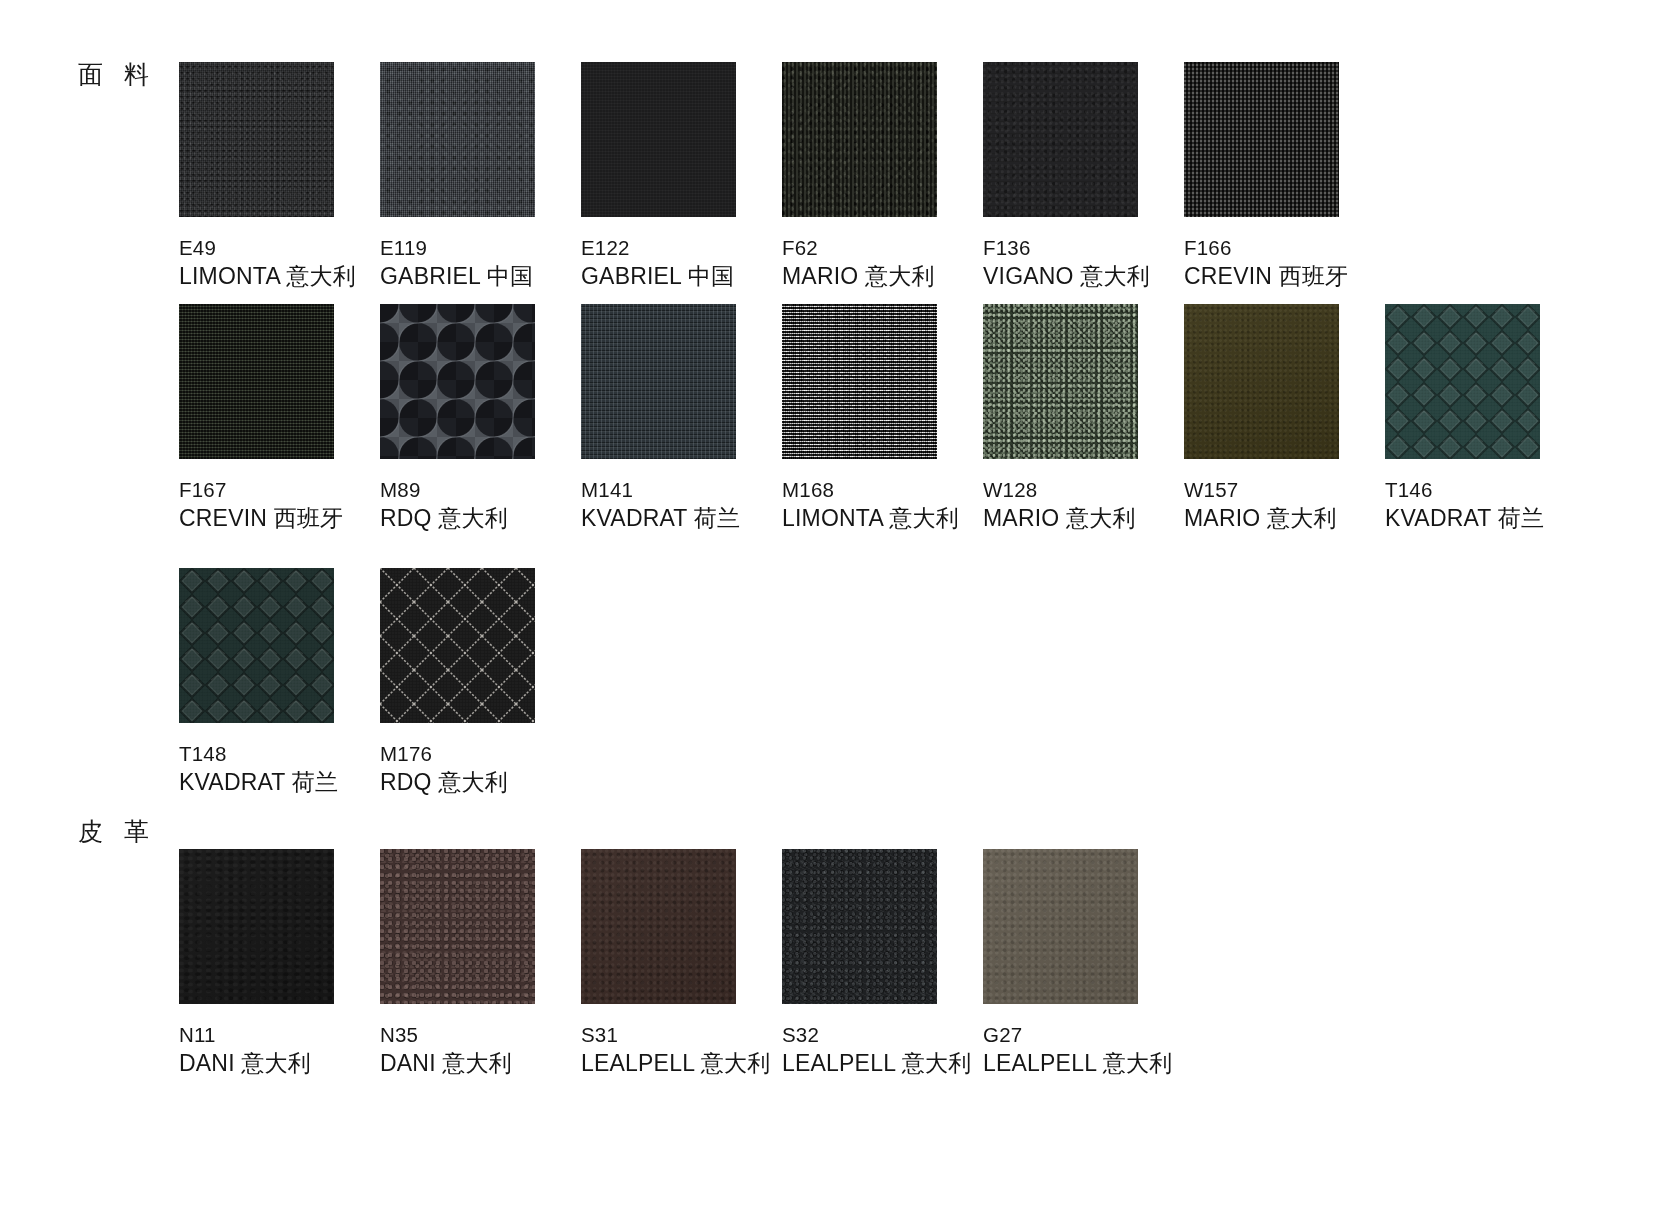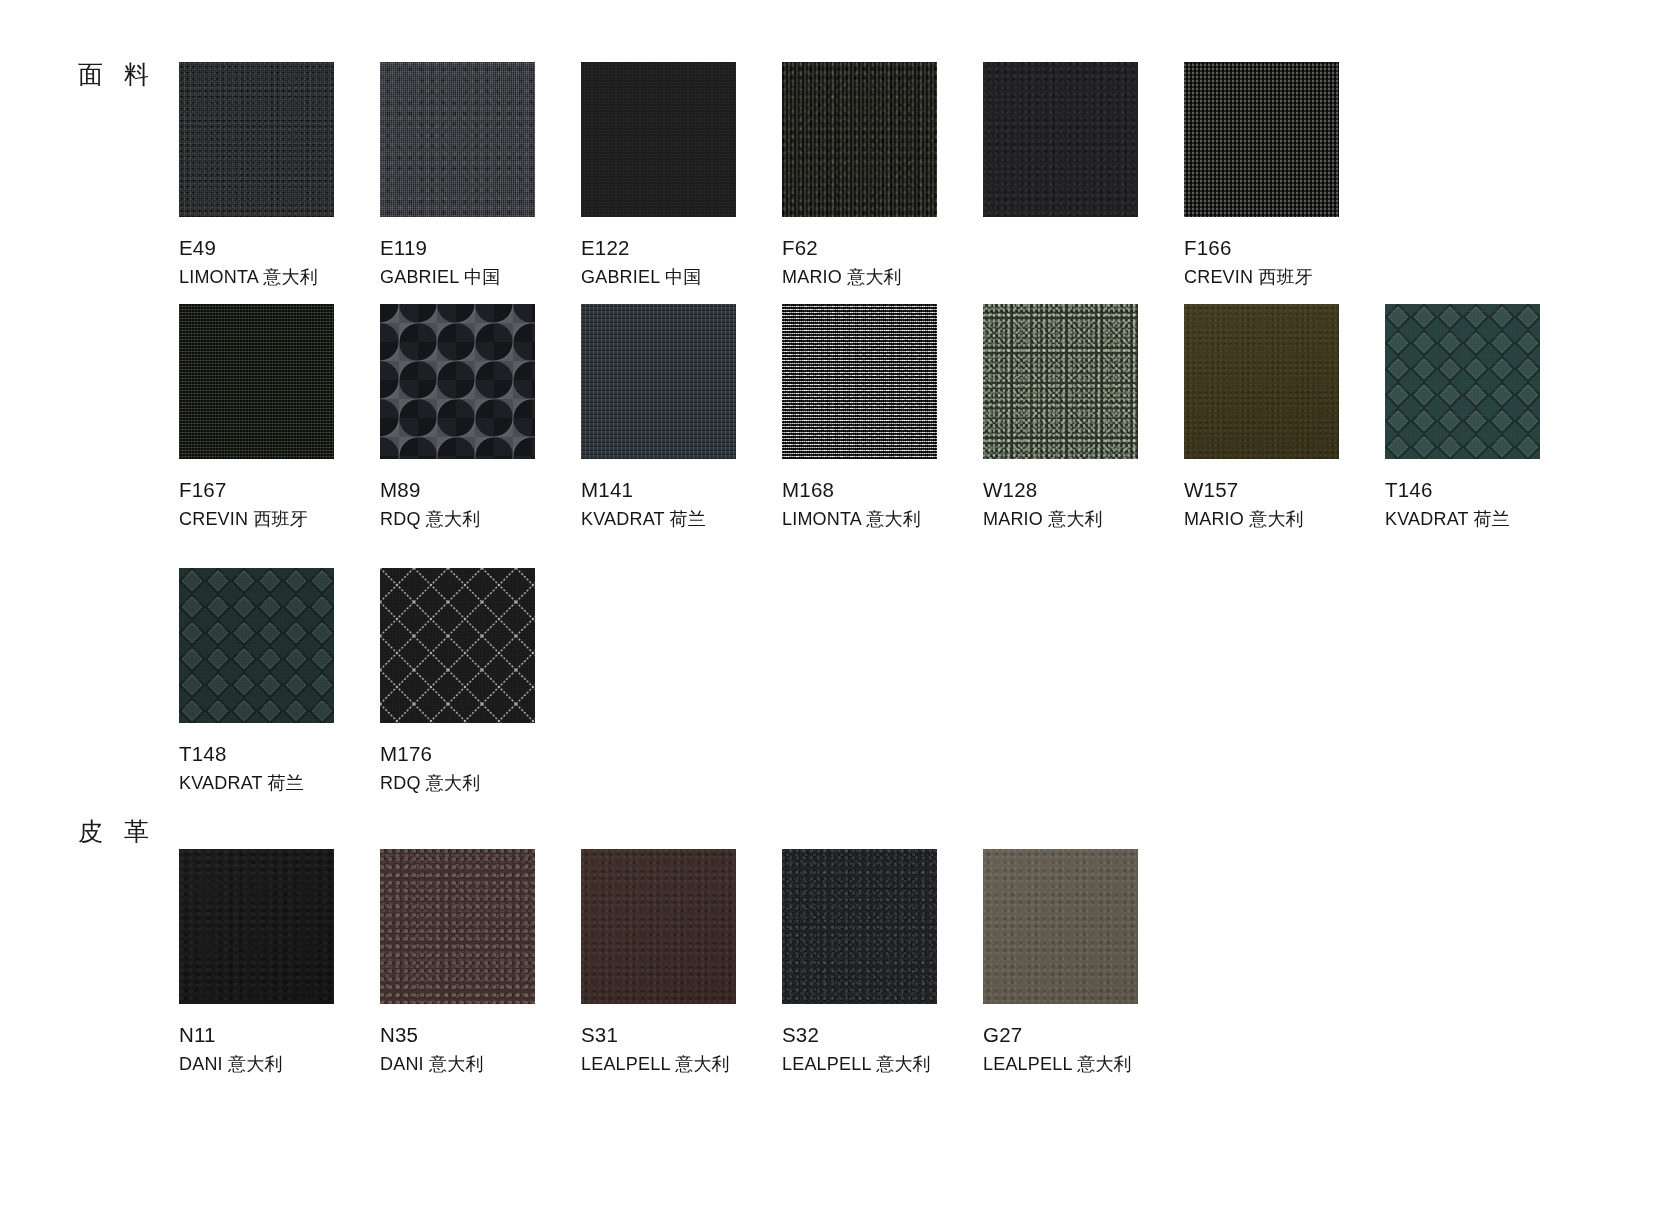--- a/index.html
+++ b/index.html
@@ -63,25 +63,24 @@
     line-height: 1.33;
   }
   .code {
     font-size: 20.5px;
     color: #161616;
     letter-spacing: 0.2px;
     display: block;
     white-space: nowrap;
   }
   .brand {
-    font-size: 18px;
+    font-size: 23px;
     color: #161616;
     letter-spacing: 0.2px;
     display: block;
-    margin-top: 5px;
     white-space: nowrap;
   }
 
   
 
   
   .t-e49 {
     background-color: #2e2f31;
     background-image:
       repeating-linear-gradient(0deg, rgba(255,255,255,.055) 0 1px, transparent 1px 2px),
@@ -359,20 +358,24 @@
         </div>
         <div class="caption">
           <span class="code">F62</span>
           <span class="brand">MARIO 意大利</span>
         </div>
       </div>
       <div class="cell">
         <div class="swatch" style="background: rgb(34, 34, 36);">
           <div class="tex t-f136"></div>
         </div>
+        <div class="caption">
+          <span class="code">F136</span>
+          <span class="brand">VIGANO 意大利</span>
+        </div>
       </div>
       <div class="cell">
         <div class="swatch" style="background: rgb(43, 43, 43);">
           <div class="tex t-f166"></div>
         </div>
         <div class="caption">
           <span class="code">F166</span>
           <span class="brand">CREVIN 西班牙</span>
         </div>
       </div>

